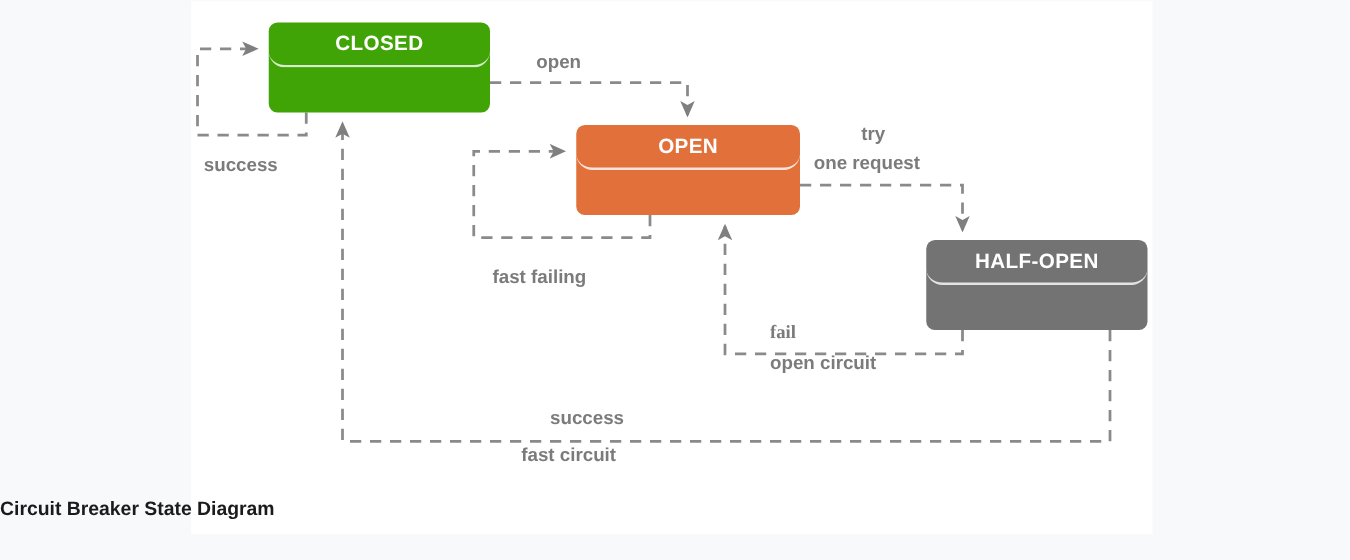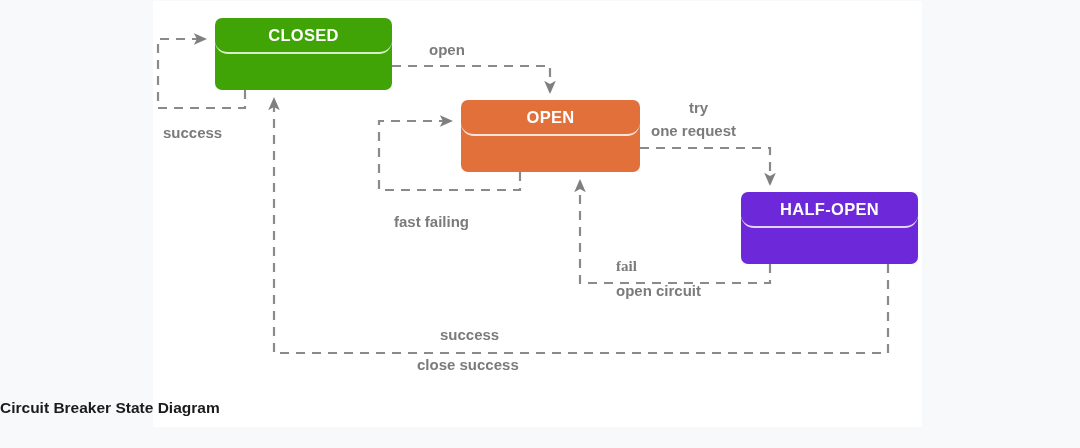--- a/index.html
+++ b/index.html
@@ -58,21 +58,21 @@
   }
   .state-body {
     position: absolute;
     left: 0;
     bottom: 0;
     width: 100%;
     height: 50%;
   }
   #node-closed   { left: 215px; top: 18px;  width: 177px; height: 72px; background: #40a406; }
   #node-open     { left: 461px; top: 100px; width: 179px; height: 72px; background: #e2703a; }
-  #node-halfopen { left: 741px; top: 192px; width: 177px; height: 72px; background: #6d28d9; text-align: right; }
+  #node-halfopen { left: 741px; top: 192px; width: 177px; height: 72px; background: #737373; text-align: right; }
 
   .edge-label {
     position: absolute;
     color: #7b7b7b;
     font-size: 15px;
     font-weight: bold;
     white-space: nowrap;
     font-family: "Liberation Sans", sans-serif;
   }
   #label-success-self     { left: 163px; top: 124px; }
@@ -147,17 +147,17 @@
 
   <div class="edge-label" id="label-fast-failing">fast failing</div>
 
   <div class="edge-label" id="label-try">try</div>
   <div class="edge-label" id="label-one-request">one request</div>
 
   <div class="edge-label" id="label-fail">fail</div>
   <div class="edge-label" id="label-open-circuit">open circuit</div>
 
   <div class="edge-label" id="label-success-bottom">success</div>
-  <div class="edge-label" id="label-close-circuit">close success</div>
+  <div class="edge-label" id="label-close-circuit">fast circuit</div>
 
   <div id="diagram-title">Circuit Breaker State Diagram</div>
 
 </div>
 
 </body></html>

